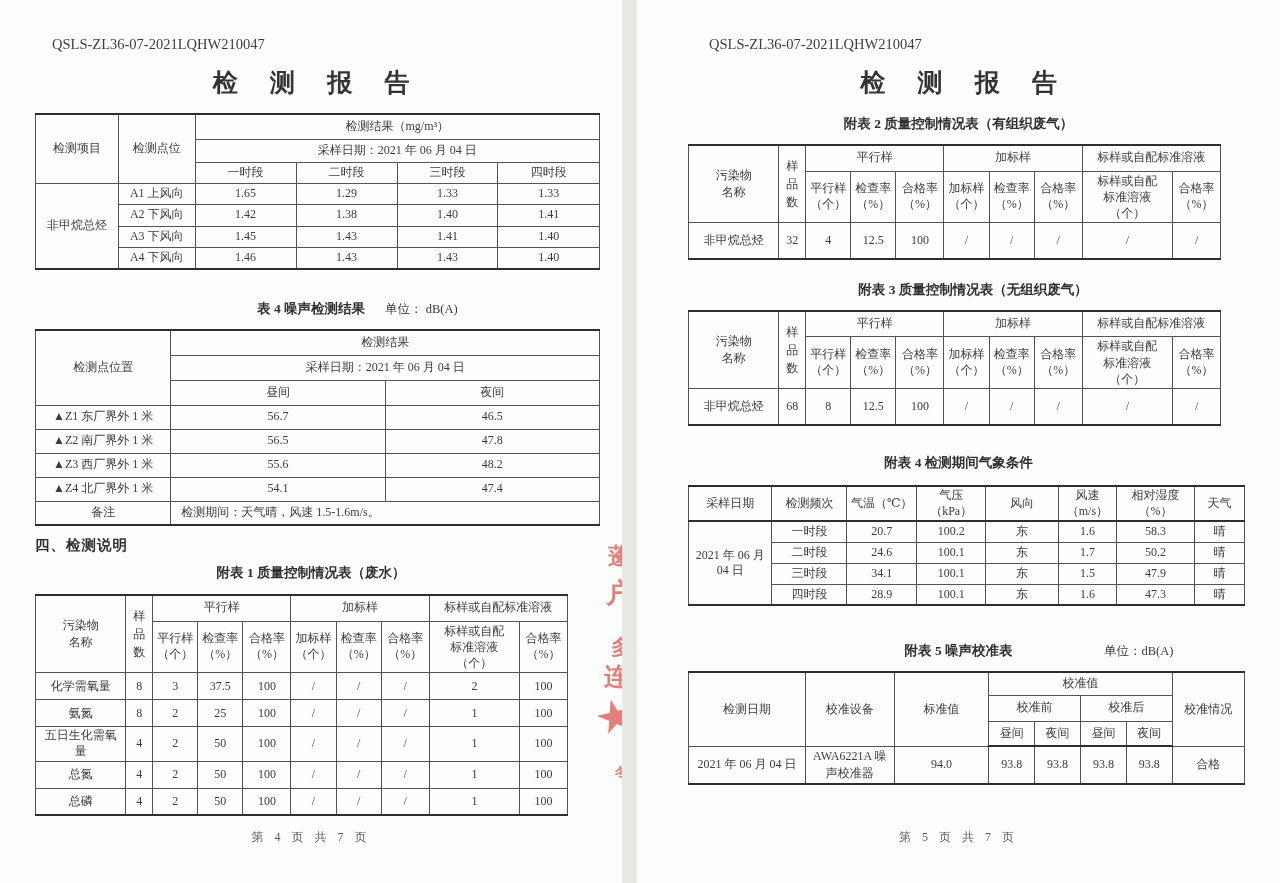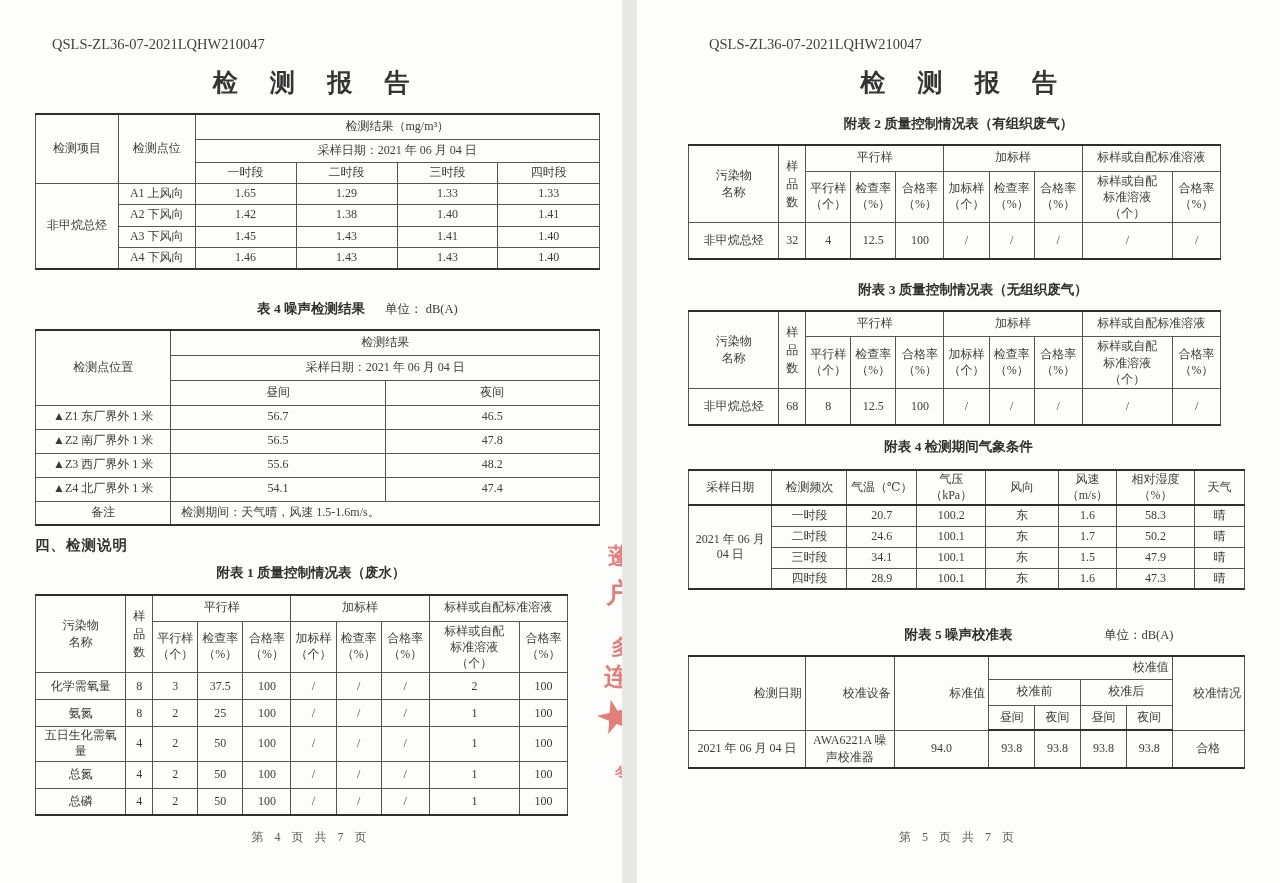--- a/index.html
+++ b/index.html
@@ -104,27 +104,27 @@
     font-size:12px; letter-spacing:4px; color:#5a5a5a;
   }
 
   
   .rp-tbl { margin-left:51px; }
   .a2 { margin-top:11px; }
   .a2 tr.dr td, .a3 tr.dr td { height:36px; }
   .a2-title { margin-top:16px; }
   .a3-title { margin-top:21px;padding-left:29px; }
   .a3 { margin-top:11px; }
-  .a4-title { margin-top:12px; }
+  .a4-title { margin-top:28px; }
   .a4 { width:557px; margin-top:13px; }
   .a4 tr.h th { height:26px; border-bottom:2px solid #2e2e2e; }
   .a4 tr.dr td { height:21px; }
   .a5-title { margin-top:36px; }
   .a5 { width:557px; margin-top:11px; }
-  .a5 tr.g1 th { height:23px;text-align:right; }
+  .a5 tr.g1 th { height:23px; }
   .a5 tr.g2 th { height:26px; }
   .a5 tr.g3 th { height:25px; border-bottom:2px solid #2e2e2e; }
   .a5 tr.dr td { height:37px; }
 
   
   .stamp-frag {
     position:absolute;
     font-weight:700;
     opacity:.8;
     pointer-events:none;

